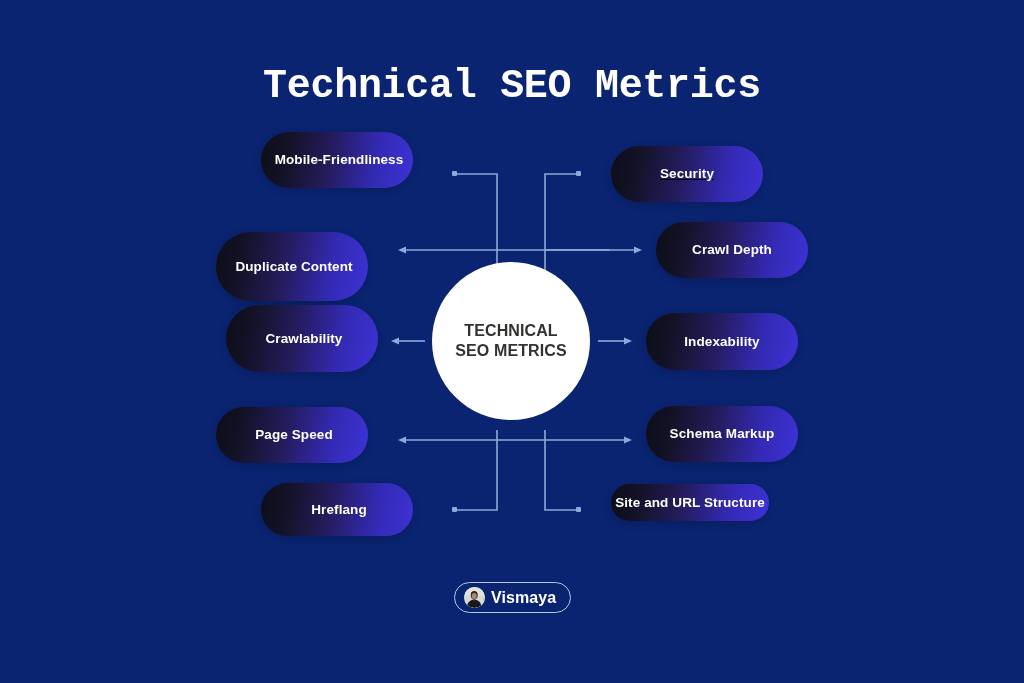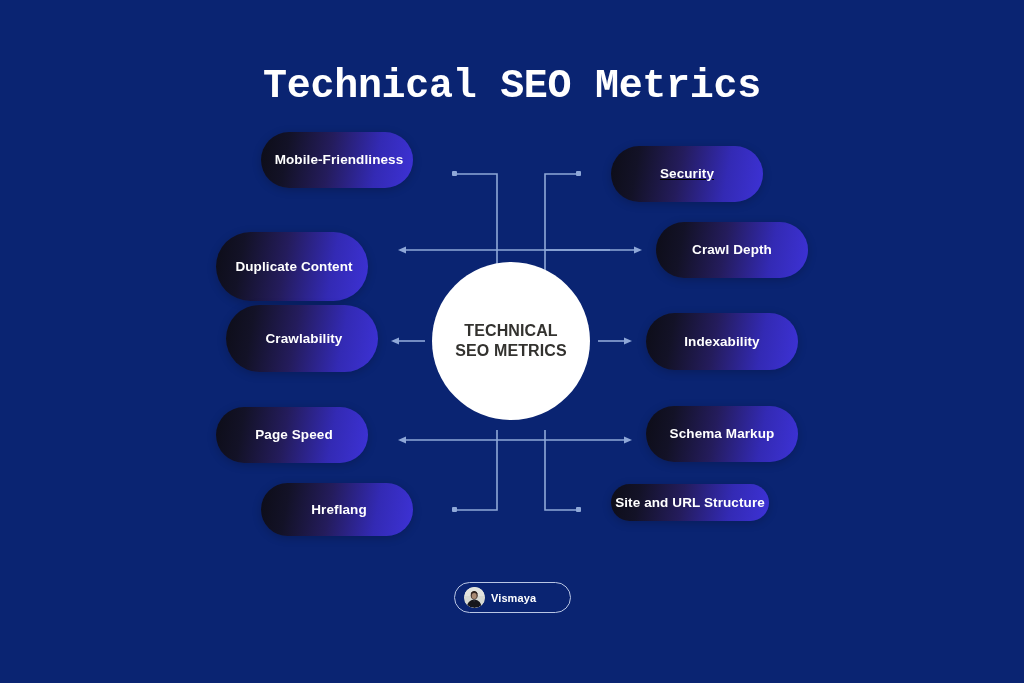--- a/index.html
+++ b/index.html
@@ -115,21 +115,21 @@
     width: 21px;
     height: 21px;
     border-radius: 50%;
     overflow: hidden;
     flex: 0 0 auto;
     background: #cfd3cd;
     position: relative;
   }
   .badge-name {
     color: #ffffff;
-    font-size: 11px;
+    font-size: 16px;
     font-weight: bold;
     letter-spacing: 0.1px;
     font-family: "Liberation Sans", sans-serif;
   }
 </style>
 </head>
 <body>
 
 <div class="canvas">
 

